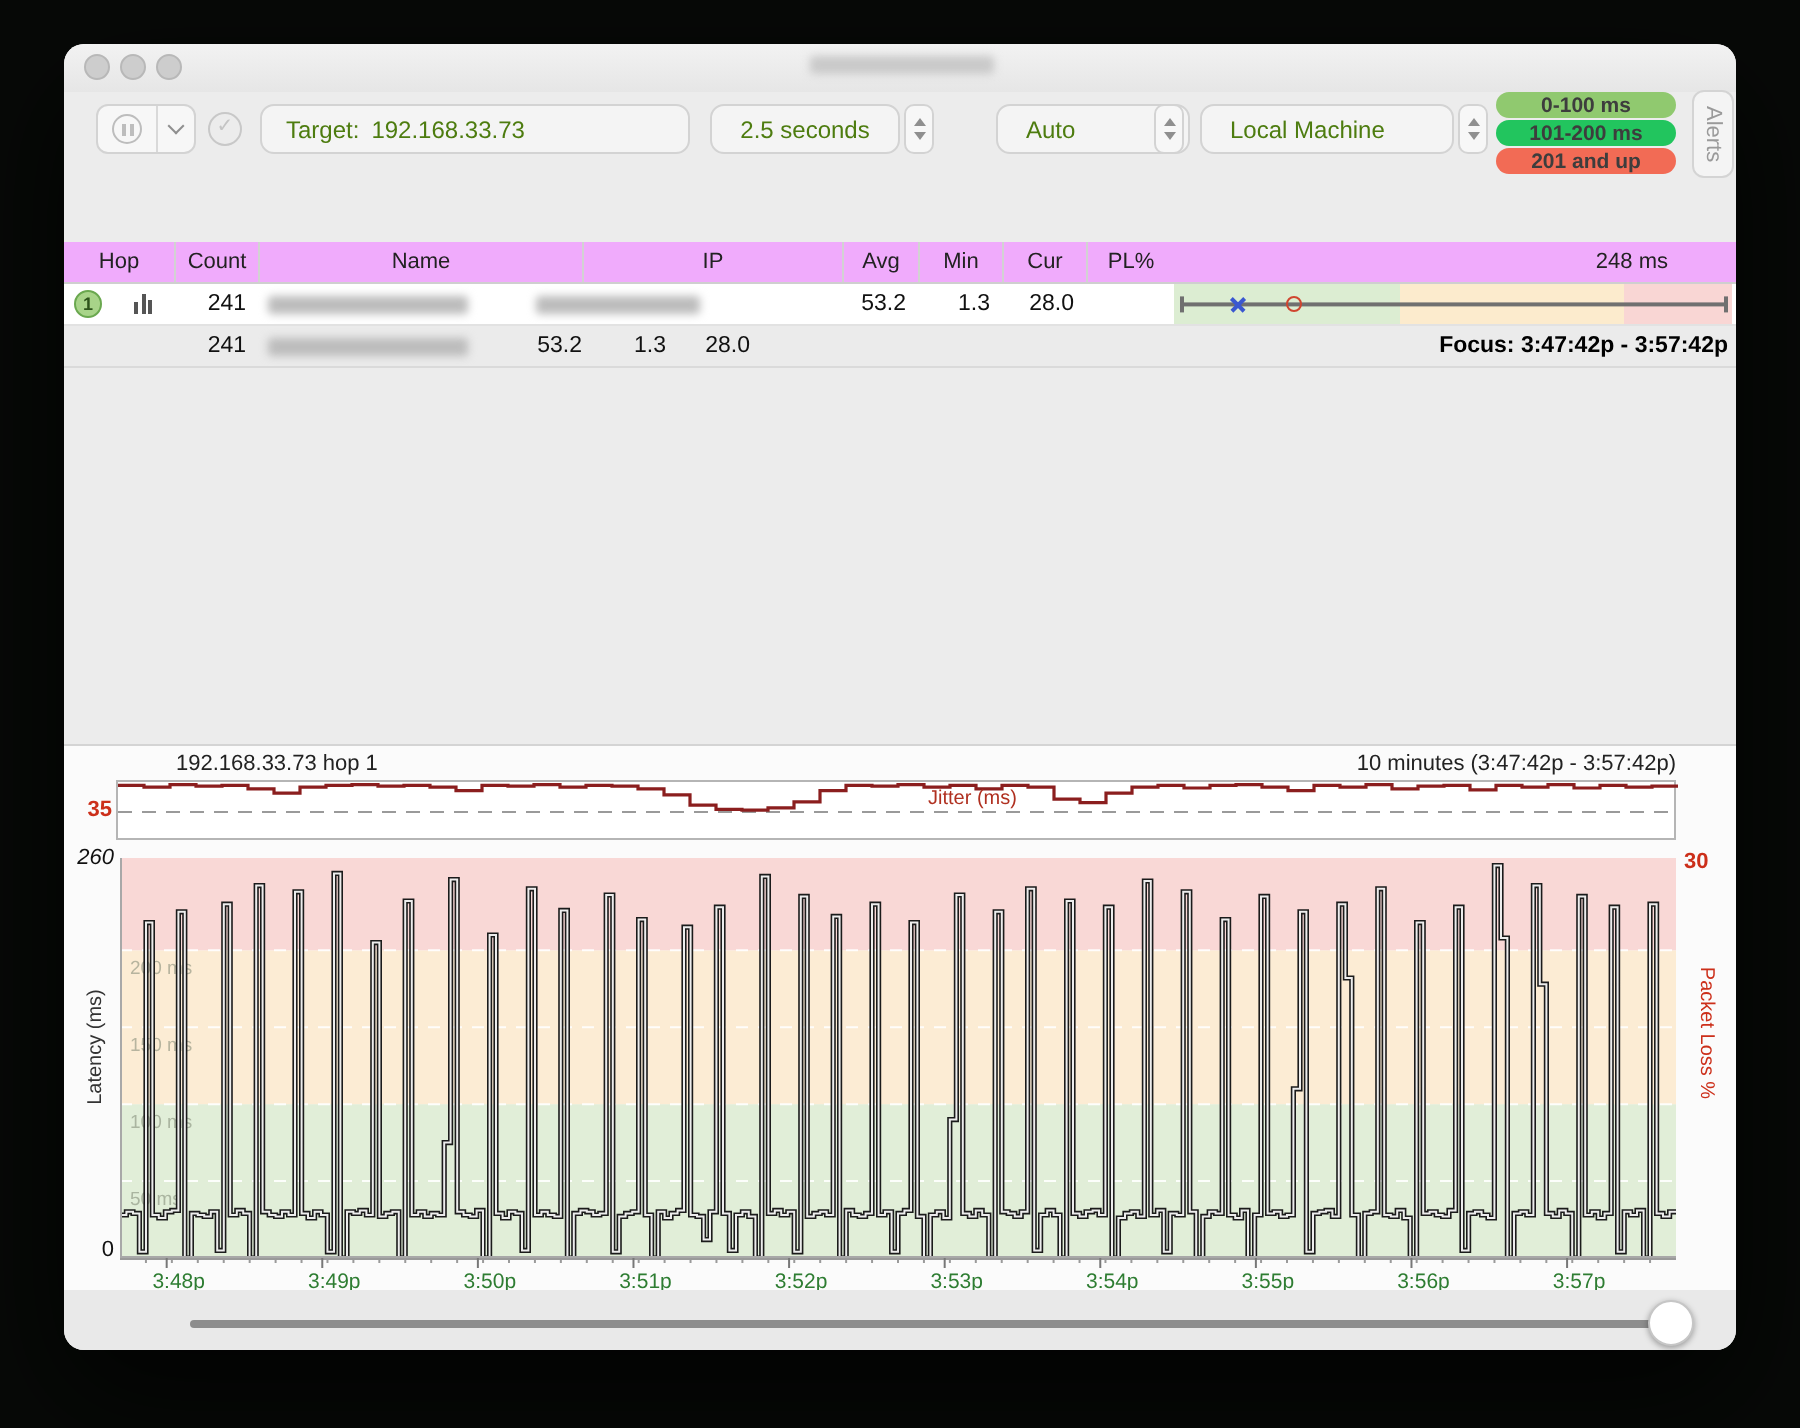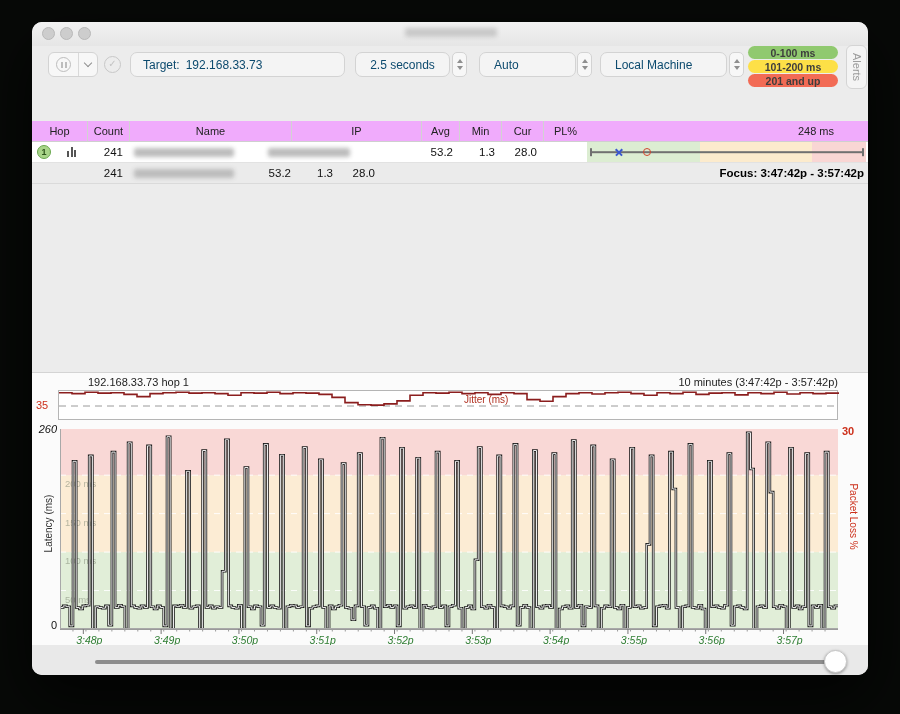--- a/index.html
+++ b/index.html
@@ -22,21 +22,21 @@
   .seg-left{width:30px;border-right:1px solid #d9d9d9;display:flex;align-items:center;justify-content:center;}
   .pause-circle{width:15px;height:15px;border:1.6px solid #bdbdbd;border-radius:50%;
                 display:flex;align-items:center;justify-content:center;gap:2px;}
   .pause-circle i{display:block;width:2px;height:6px;background:#bdbdbd;}
   .seg-right{flex:1;display:flex;align-items:center;justify-content:center;}
   .chev{width:6px;height:6px;border-right:1.8px solid #8f8f8f;border-bottom:1.8px solid #8f8f8f;
         transform:rotate(45deg);margin-top:-3px;}
   .check-circle{position:absolute;left:72px;top:10px;width:17px;height:17px;border:1.6px solid #c8c8c8;
         border-radius:50%;color:#c4c4c4;font-size:10px;line-height:14px;text-align:center;}
   .field{position:absolute;top:6px;height:25px;background:#f4f4f4;border:1px solid #d3d3d3;
-         border-radius:7px;font-size:12px;color:#0c4a6e;display:flex;align-items:center;}
+         border-radius:7px;font-size:12px;color:#4d7c0f;display:flex;align-items:center;}
   .field.center{justify-content:center;text-align:right;}
   .stepper{position:absolute;top:6px;width:15px;height:25px;background:#f7f7f7;border:1px solid #d3d3d3;
            border-radius:5px;display:flex;flex-direction:column;align-items:center;justify-content:center;gap:3px;}
   .tri-up{width:0;height:0;border-left:3.5px solid transparent;border-right:3.5px solid transparent;
           border-bottom:4.5px solid #8f8f8f;}
   .tri-down{width:0;height:0;border-left:3.5px solid transparent;border-right:3.5px solid transparent;
           border-top:4.5px solid #8f8f8f;}
   .legend{position:absolute;left:716px;top:0px;width:90px;display:flex;flex-direction:column;gap:1px;}
   .pill{height:13px;border-radius:7px;font-size:10.5px;font-weight:bold;color:#3d3d3d;
         display:flex;align-items:center;justify-content:center;}
@@ -80,32 +80,32 @@
                font-weight:bold;font-size:11.5px;color:#000;}
   .bold{font-weight:bold;}
   .filler{position:absolute;left:0;top:163px;width:100%;height:187px;background:#ececec;}
   
   .chart-panel{position:absolute;left:0;top:350px;width:100%;height:273px;background:#fbfbfb;
                border-top:1px solid #d4d4d4;}
   .chart-title{position:absolute;left:56px;top:3px;font-size:11px;color:#222;}
   .chart-range{position:absolute;right:30px;top:3px;font-size:11px;color:#222;}
   .jitter-wrap{position:absolute;left:26px;top:17px;width:780px;height:30px;background:#fff;
                border:1px solid #b5b5b5;}
-  .jitter-axis{position:absolute;left:4px;top:26px;width:20px;text-align:left;font-size:11px;
-               font-weight:normal;color:#cc2f1a;}
+  .jitter-axis{position:absolute;left:4px;top:26px;width:20px;text-align:right;font-size:11px;
+               font-weight:bold;color:#cc2f1a;}
   .jitter-name{position:absolute;left:432px;top:21px;font-size:10px;color:#b03020;z-index:3;}
   .main-wrap{position:absolute;left:28px;top:56px;width:778px;height:200px;background:#fff;}
   .ylab-max{position:absolute;left:0px;top:50px;width:25px;text-align:right;font-size:11px;color:#111;font-style:italic;}
   .ylab-min{position:absolute;left:0px;top:246px;width:25px;text-align:right;font-size:11px;color:#111;}
   .ylab-left{position:absolute;left:-24px;top:145px;width:80px;text-align:center;font-size:10px;color:#333;
              transform:rotate(-90deg);}
   .ylab-pl-max{position:absolute;left:810px;top:52px;font-size:11px;font-weight:bold;color:#cc2f1a;}
   .ylab-right{position:absolute;left:776px;top:138px;width:90px;text-align:center;font-size:10px;color:#cc2f1a;
               transform:rotate(90deg);transform-origin:center;}
-  .axis-wrap{position:absolute;left:28px;top:256px;width:778px;height:18px;font-style:italic;}
+  .axis-wrap{position:absolute;left:28px;top:256px;width:778px;height:18px;}
   
   .footer{position:absolute;left:0;top:623px;width:100%;height:30px;background:#e9e9e9;}
   .scroll-track{position:absolute;left:63px;top:15px;width:740px;height:4px;background:#8d8d8d;border-radius:2px;}
   .scroll-thumb{position:absolute;left:792px;top:5px;width:23px;height:23px;background:#fff;
                 border:1px solid #c6c6c6;border-radius:50%;box-shadow:0 1px 3px rgba(0,0,0,.35);}
   svg{position:absolute;left:0;top:0;display:block;}
   svg text{font-family:"Liberation Sans",sans-serif;}
 </style>
 </head>
 <body>
@@ -139,37 +139,37 @@
         <span>Target:</span>
         <span>192.168.33.73</span>
       </div>
       <div class="field center" style="left:323px;width:95px;">
         <span>2.5 seconds</span>
       </div>
       <div class="stepper" style="left:420px;">
         <span class="tri-up"></span>
         <span class="tri-down"></span>
       </div>
-      <div class="field" style="left:447px;width:97px;padding-left:14px;">
+      <div class="field" style="left:466px;width:97px;padding-left:14px;">
         <span>Auto</span>
       </div>
       <div class="stepper" style="left:545px;">
         <span class="tri-up"></span>
         <span class="tri-down"></span>
       </div>
       <div class="field" style="left:568px;width:127px;padding-left:14px;">
         <span>Local Machine</span>
       </div>
       <div class="stepper" style="left:697px;">
         <span class="tri-up"></span>
         <span class="tri-down"></span>
       </div>
       <div class="legend" id="legend">
           <div class="pill" style="background: rgb(144, 201, 111);">0-100 ms</div>
-          <div class="pill" style="background: #fde047;">101-200 ms</div>
+          <div class="pill" style="background: #22c55e;">101-200 ms</div>
           <div class="pill" style="background: rgb(242, 107, 85);">201 and up</div>
         </div>
       <div class="alerts-tab">
         <span>Alerts</span>
       </div>
     </div>
 
 
     <div class="grid-header">
       <div class="hcell w-hop">Hop</div>

